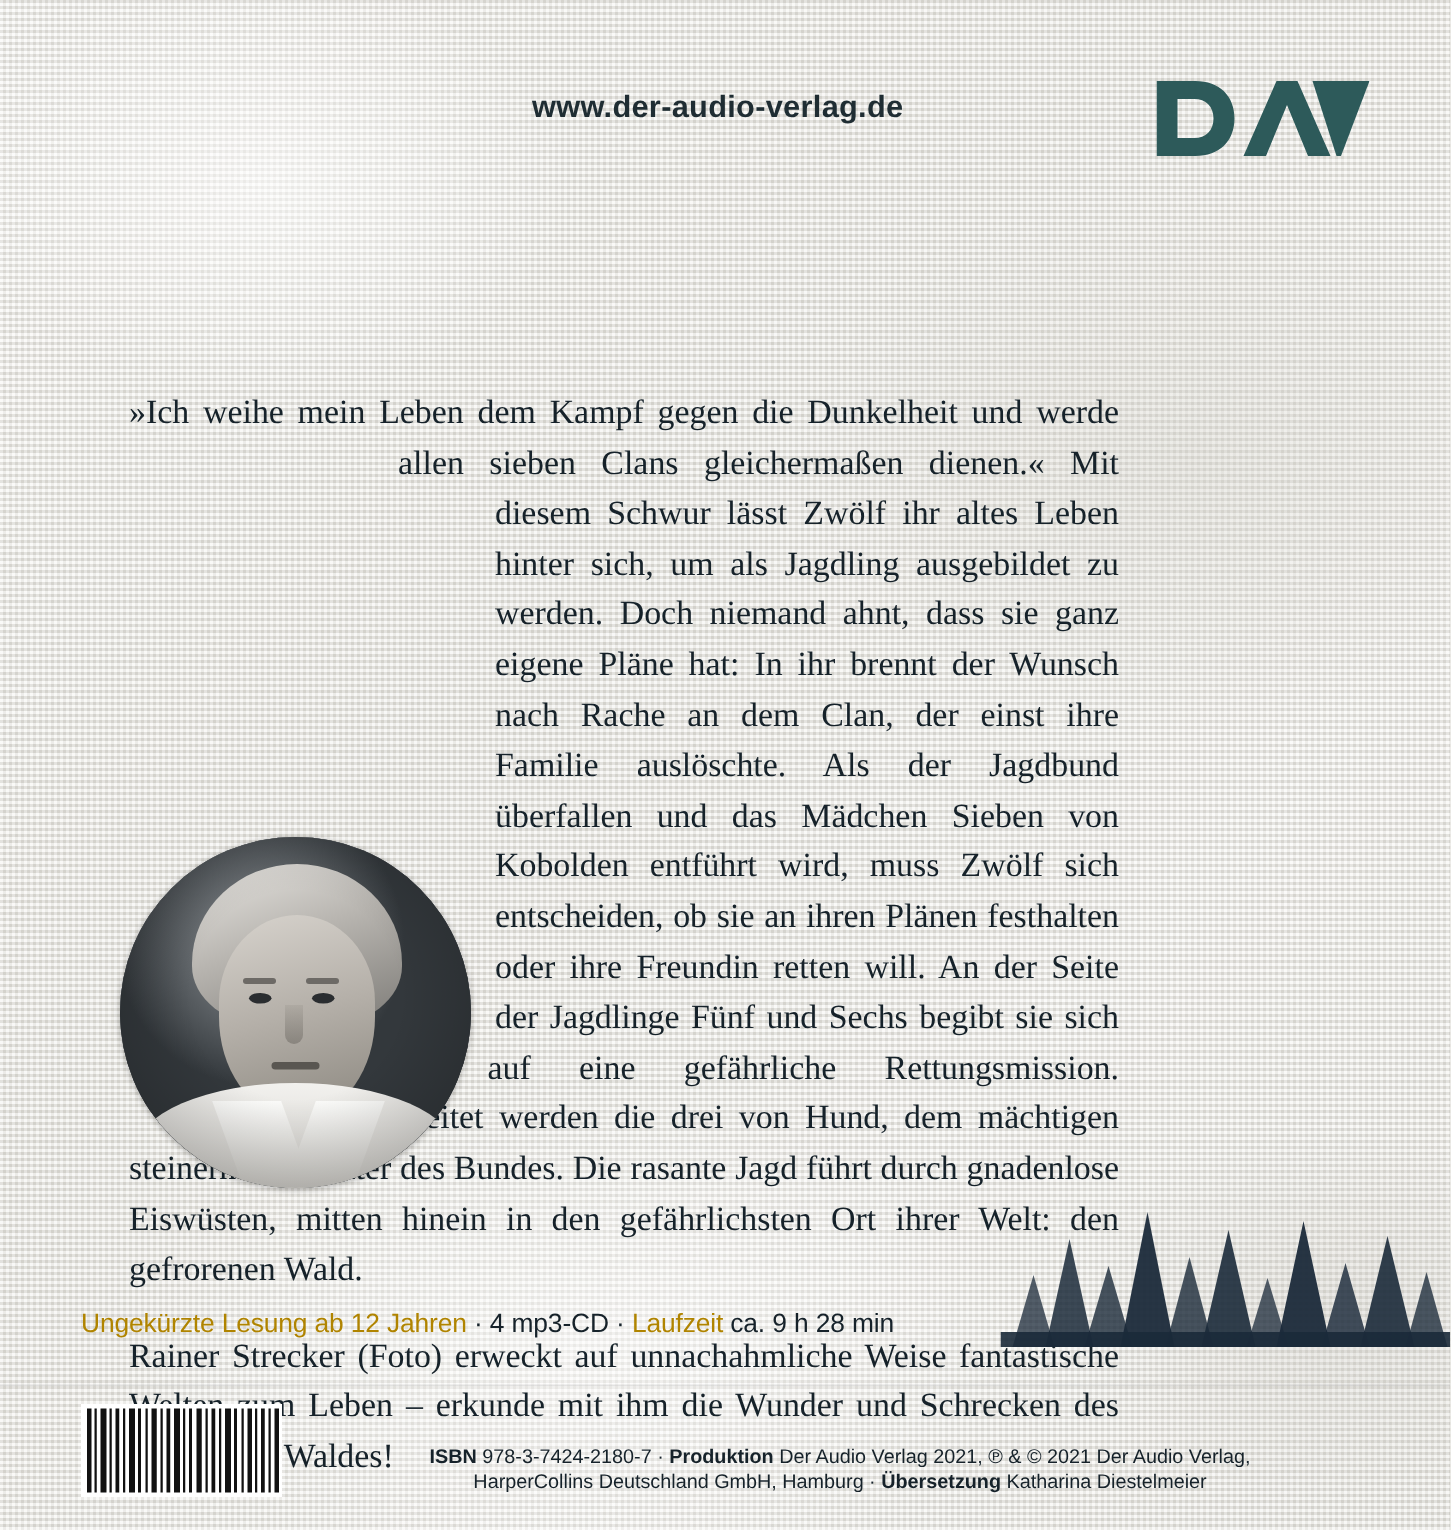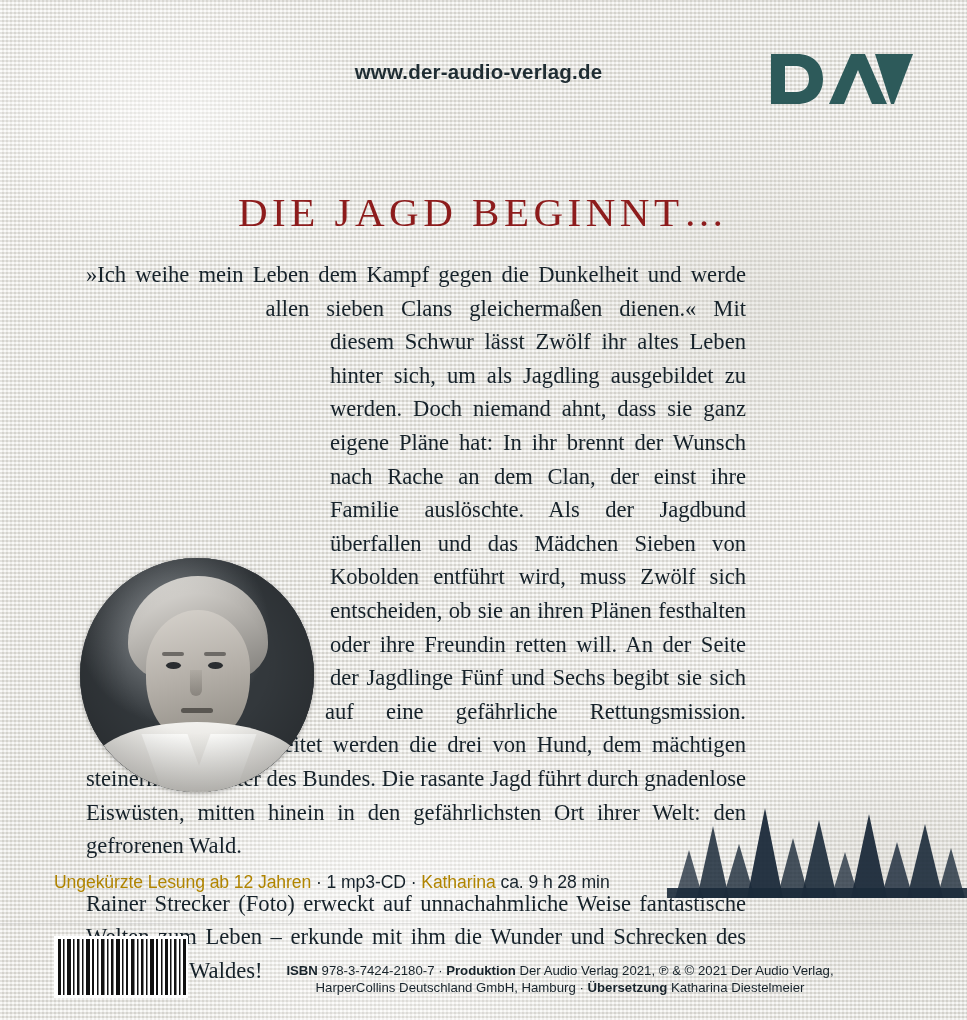--- a/index.html
+++ b/index.html
@@ -265,21 +265,20 @@
     <div class="site-url">www.der-audio-verlag.de</div>
     <div class="dav-logo">
       <svg width="142" height="54" viewBox="0 0 142 54" aria-hidden="true">
         <path d="M0 2 H26 C42 2 52 12 52 27 C52 42 42 52 26 52 H0 Z M14 14 V40 H25 C33 40 38 35 38 27 C38 19 33 14 25 14 Z" fill="#2d5a5a"></path>
         <path d="M58 52 L80 2 H94 L116 52 H101 L87 18 L73 52 Z" fill="#2d5a5a"></path>
         <path d="M104 2 H142 L123 52 H120 Z" fill="#2d5a5a"></path>
       </svg>
     </div>
   </div>
 
-  <div class="headline">DIE JAGD BEGINNT…</div>
 
   <div class="blurb">
     <div class="photo-float"></div>
     <p>»Ich weihe mein Leben dem Kampf gegen die Dunkelheit und werde allen sieben Clans gleichermaßen dienen.« Mit diesem Schwur lässt Zwölf ihr altes Leben hinter sich, um als Jagdling ausgebildet zu werden. Doch niemand ahnt, dass sie ganz eigene Pläne hat: In ihr brennt der Wunsch nach Rache an dem Clan, der einst ihre Familie auslöschte. Als der Jagdbund überfallen und das Mädchen Sieben von Kobolden entführt wird, muss Zwölf sich entscheiden, ob sie an ihren Plänen festhalten oder ihre Freundin retten will. An der Seite der Jagdlinge Fünf und Sechs begibt sie sich auf eine gefährliche Rettungsmission. Begleitet werden die drei von Hund, dem mächtigen steinernen Wächter des Bundes. Die rasante Jagd führt durch gnadenlose Eiswüsten, mitten hinein in den gefährlichsten Ort ihrer Welt: den gefrorenen Wald.</p>
     <p>Rainer Strecker (Foto) erweckt auf unnachahmliche Weise fantastische Welten zum Leben – erkunde mit ihm die Wunder und Schrecken des gefrorenen Waldes!</p>
   </div>
 
   <div class="portrait">
     <div class="bg"></div>
     <div class="hair"></div>
@@ -310,21 +309,21 @@
         <path d="M184 108 L202 24 L220 108 Z" opacity="0.95"></path>
         <path d="M214 108 L230 52 L246 108 Z" opacity="0.82"></path>
         <path d="M240 108 L258 34 L276 108 Z" opacity="0.9"></path>
         <path d="M270 108 L284 58 L298 108 Z" opacity="0.78"></path>
         <rect x="0" y="98" width="300" height="10" opacity="0.9"></rect>
       </g>
     </svg>
   </div>
 
   <div class="infoline">
-    <span class="gold">Ungekürzte Lesung ab 12 Jahren</span><span class="dot"> · </span><span>1 mp3-CD</span><span class="dot"> · </span><span class="gold">Katharina</span><span> ca. 9 h 28 min</span>
+    <span class="gold">Ungekürzte Lesung ab 12 Jahren</span><span class="dot"> · </span><span>4 mp3-CD</span><span class="dot"> · </span><span class="gold">Laufzeit</span><span> ca. 9 h 28 min</span>
   </div>
 
   <div class="footer-rule"></div>
 
   <div class="barcode">
     <svg width="134" height="62" viewBox="0 0 134 62" aria-hidden="true">
       <rect x="0" y="0" width="134" height="62" fill="#ffffff"></rect>
       <g fill="#111111">
         <rect x="4" y="3" width="3" height="56"></rect>
         <rect x="9" y="3" width="1.5" height="56"></rect>

